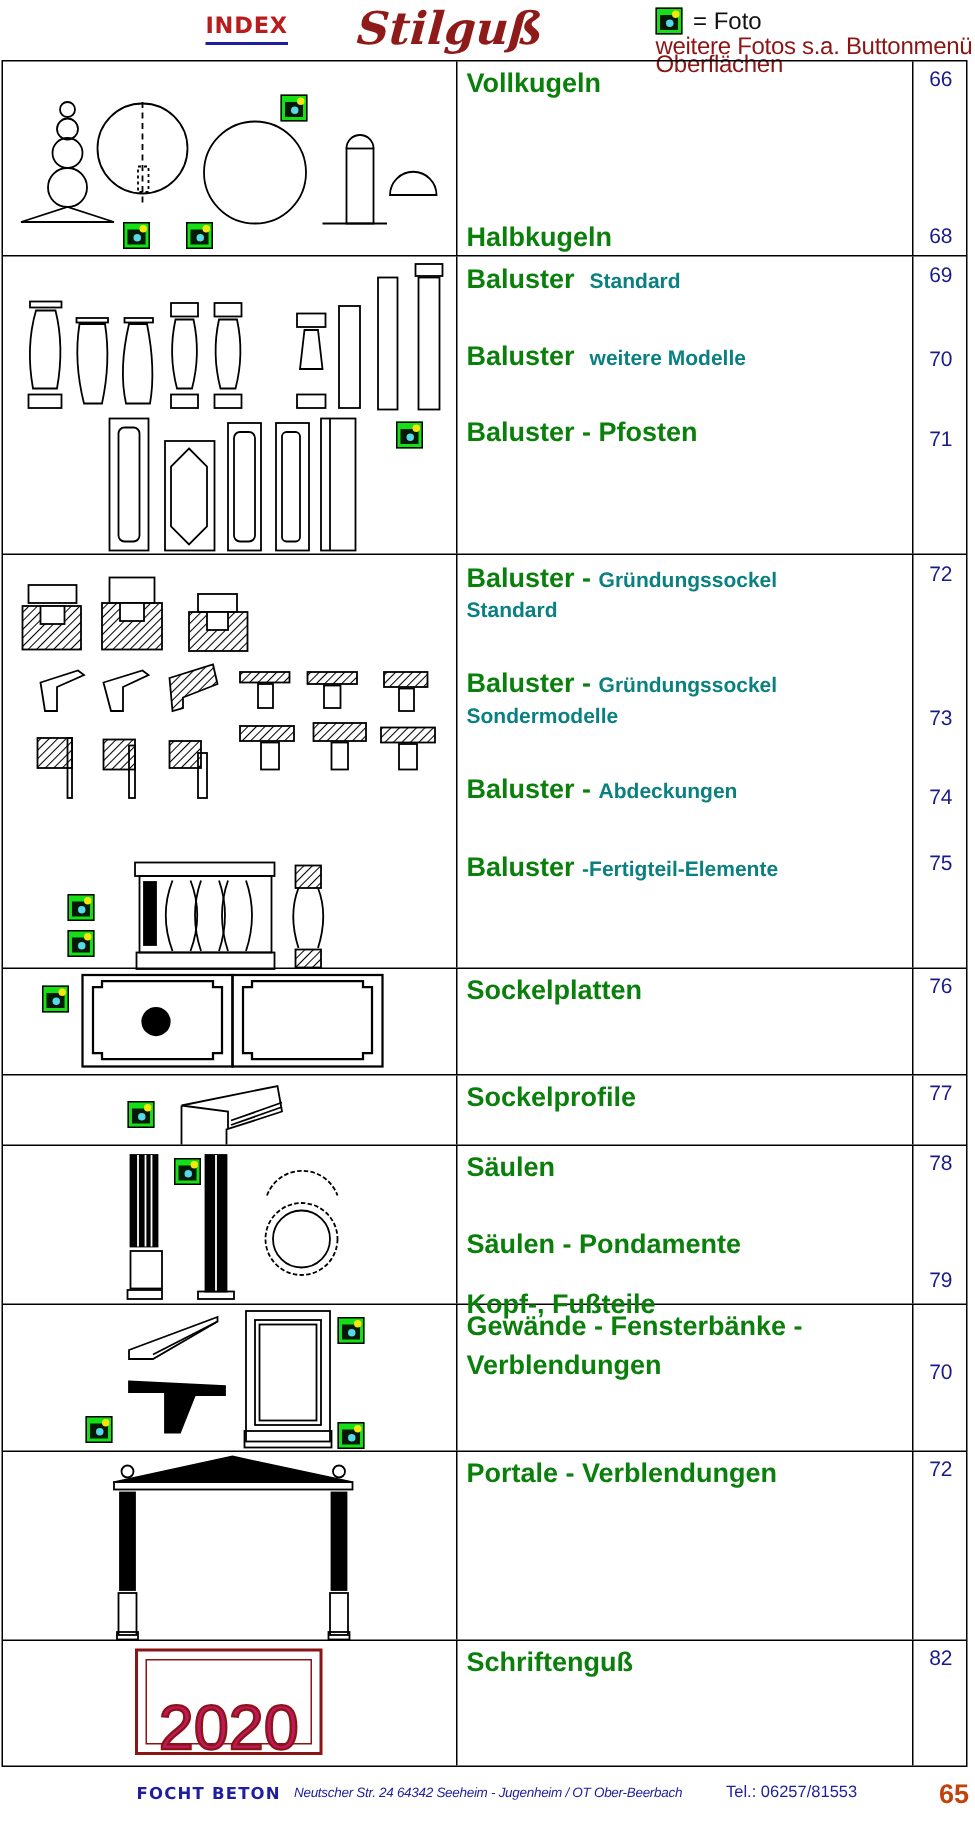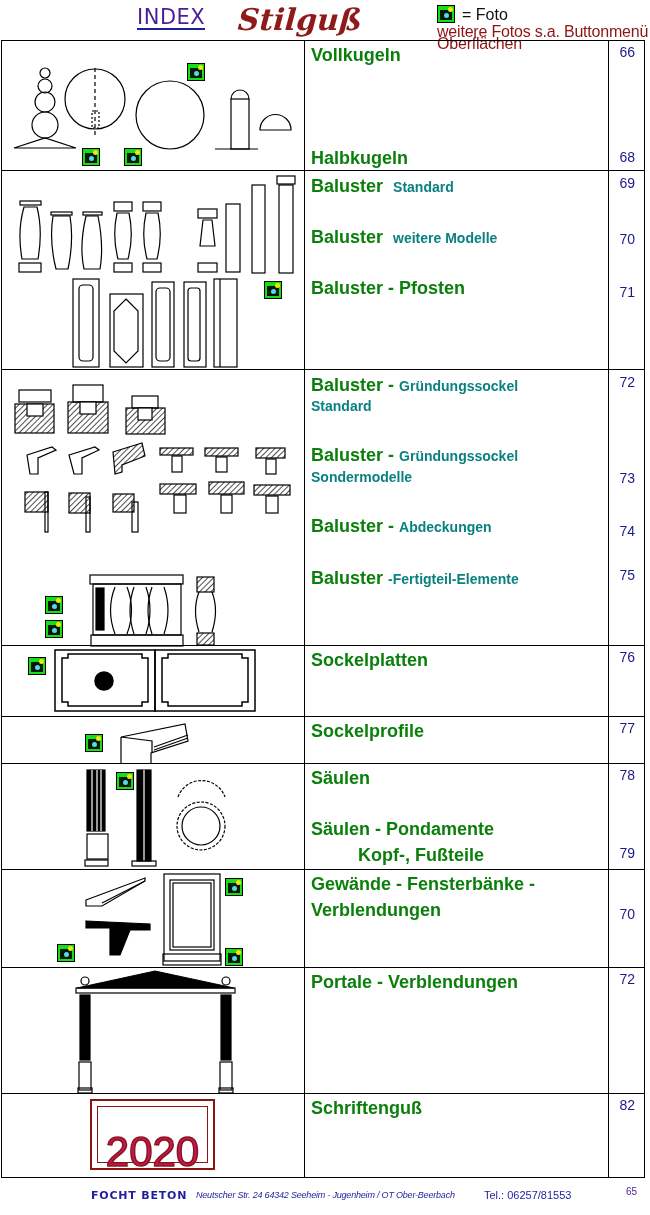--- a/index.html
+++ b/index.html
@@ -1,18 +1,18 @@
 <!DOCTYPE html>
 <html><head>
 <meta charset="utf-8">
 <style>
   html, body { margin:0; padding:0; background:#ffffff; }
   body { width:650px; height:1215px; position:relative; overflow:hidden; font-family:"Liberation Sans", sans-serif; }
   .header { position:absolute; left:0; top:0; width:650px; height:40px; }
-  .idx { position:absolute; left:137px; top:6px; font-family:"DejaVu Sans", sans-serif; font-weight:400; font-size:21px; color:#4c1d95; letter-spacing:0.5px; border-bottom:2px solid #1e1e9e; line-height:22px; }
+  .idx { position:absolute; left:137px; top:6px; font-family:"DejaVu Sans", sans-serif; font-weight:700; font-size:15px; color:#b91c1c; letter-spacing:0.5px; border-bottom:2px solid #1e1e9e; line-height:22px; }
   .brand { position:absolute; left:238px; top:2px; font-family:"DejaVu Serif", serif; font-weight:bold; font-size:30px; color:#8e1a1a; font-style:italic; line-height:36px; transform:skewX(-4deg); }
   .legend-cam { position:absolute; left:437px; top:5px; }
   .legend-text { position:absolute; left:462px; top:5px; font-size:16px; color:#111; line-height:20px; }
   .legend-sub { position:absolute; left:437px; top:26px; font-size:16px; color:#8b1414; line-height:12px; letter-spacing:-0.2px; }
 
   .table { position:absolute; left:1px; top:40px; width:644px; height:1138px; border:1px solid #000; box-sizing:border-box; }
   .row { position:absolute; left:0; width:642px; border-bottom:1px solid #000; box-sizing:border-box; }
   .row:last-child { border-bottom:none; }
   .cell-img { position:absolute; left:0; top:0; width:303px; height:100%; border-right:1px solid #000; box-sizing:border-box; }
   .cell-title { position:absolute; left:303px; top:0; width:304px; height:100%; border-right:1px solid #000; box-sizing:border-box; }
@@ -24,21 +24,21 @@
 
   .cam { position:absolute; width:18px; height:18px; background:#15e015; border:1px solid #000; box-sizing:border-box; }
   .cam::before { content:""; position:absolute; left:2px; top:4px; width:12px; height:10px; background:#041a04; }
   .cam::after { content:""; position:absolute; left:6px; top:7px; width:5px; height:5px; border-radius:50%; background:#58d8e8; }
   .cam .dot { position:absolute; right:1px; top:1px; width:5px; height:5px; border-radius:50%; background:#f5e60f; z-index:2; }
 
   .footer { position:absolute; left:0; top:1185px; width:650px; height:25px; }
   .f-brand { position:absolute; left:91px; top:4px; font-family:"DejaVu Sans", sans-serif; font-weight:900; font-size:11px; color:#1e1e9e; letter-spacing:0.8px; }
   .f-addr { position:absolute; left:196px; top:5px; font-size:9px; color:#1e1e9e; font-style:italic; letter-spacing:-0.2px; }
   .f-tel { position:absolute; left:484px; top:4px; font-size:11px; color:#1e1e9e; }
-  .f-page { position:absolute; left:626px; top:1px; font-weight:normal; font-size:10px; color:#4c1d95; }
+  .f-page { position:absolute; left:626px; top:1px; font-weight:bold; font-size:18px; color:#c2410c; }
   svg { position:absolute; overflow:visible; }
 </style>
 </head>
 <body>
 
 <div class="header">
   <div class="idx">INDEX</div>
   <div class="brand">Stilguß</div>
   <div class="cam legend-cam">
       <span class="dot"></span>
@@ -280,21 +280,21 @@
           <circle cx="199" cy="62" r="19" fill="none"></circle>
         </g>
       </svg>
       <div class="cam" style="left:114px;top:8px;">
           <span class="dot"></span>
         </div>
     </div>
     <div class="cell-title">
       <div class="t" style="top:3px;">Säulen</div>
       <div class="t" style="top:54px;">Säulen - Pondamente</div>
-      <div class="t" style="top:80px;margin-left:47px;">Kopf-, Fußteile</div>
+      <div class="t" style="top:94px;">Kopf-, Fußteile</div>
     </div>
     <div class="cell-page">
       <div class="p" style="top:3px;">78</div>
       <div class="p" style="top:81px;">79</div>
     </div>
   </div>
 
   <div class="row" style="top:829px;height:98px;">
     <div class="cell-img">
       <svg width="303" height="98">

